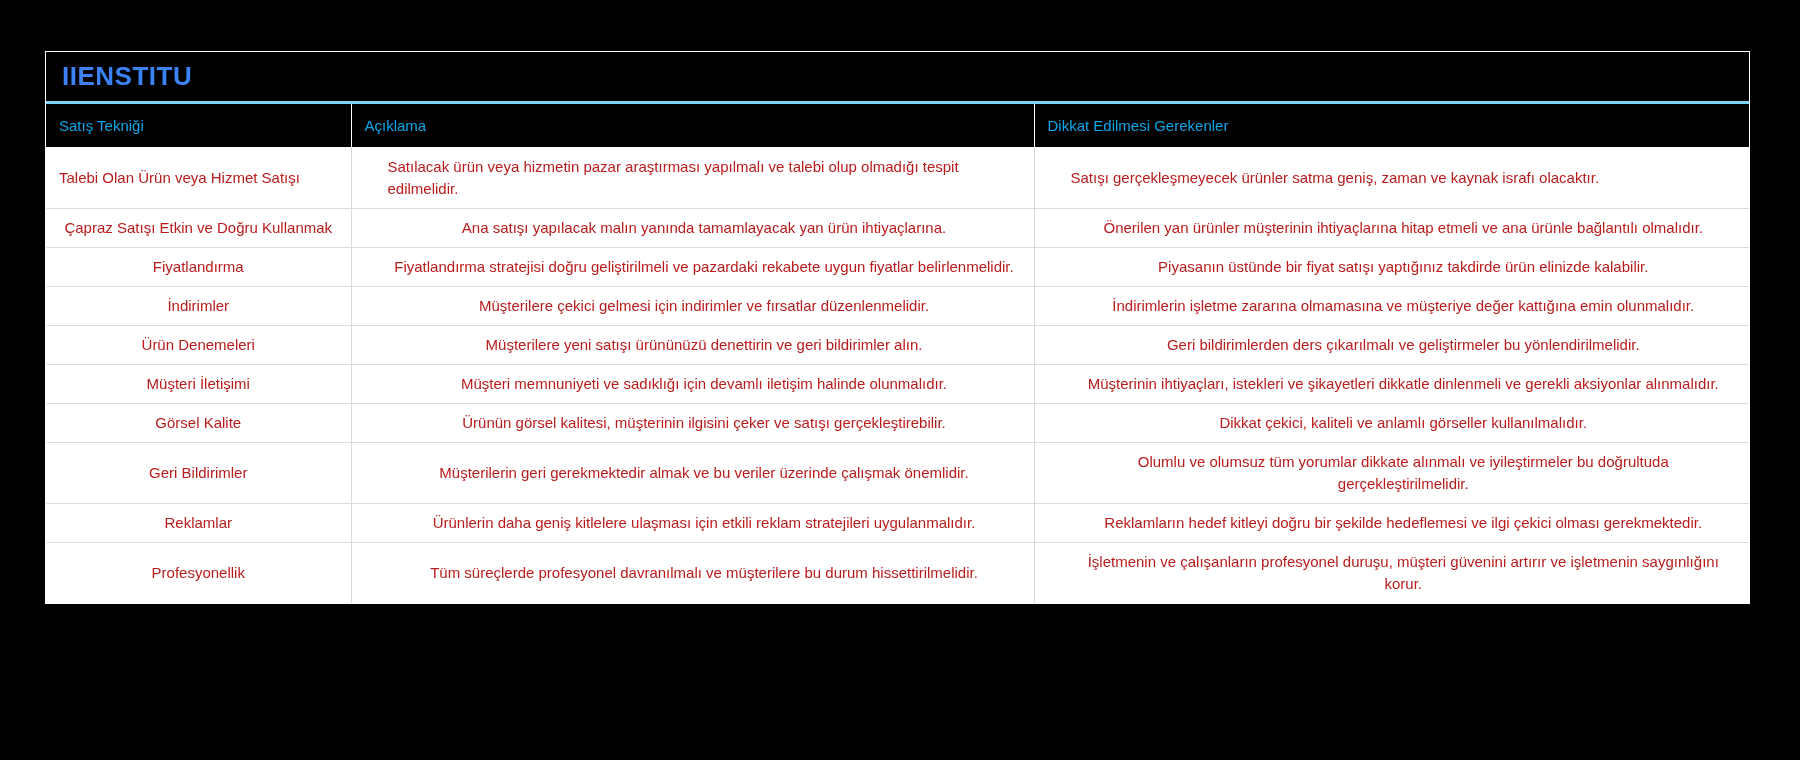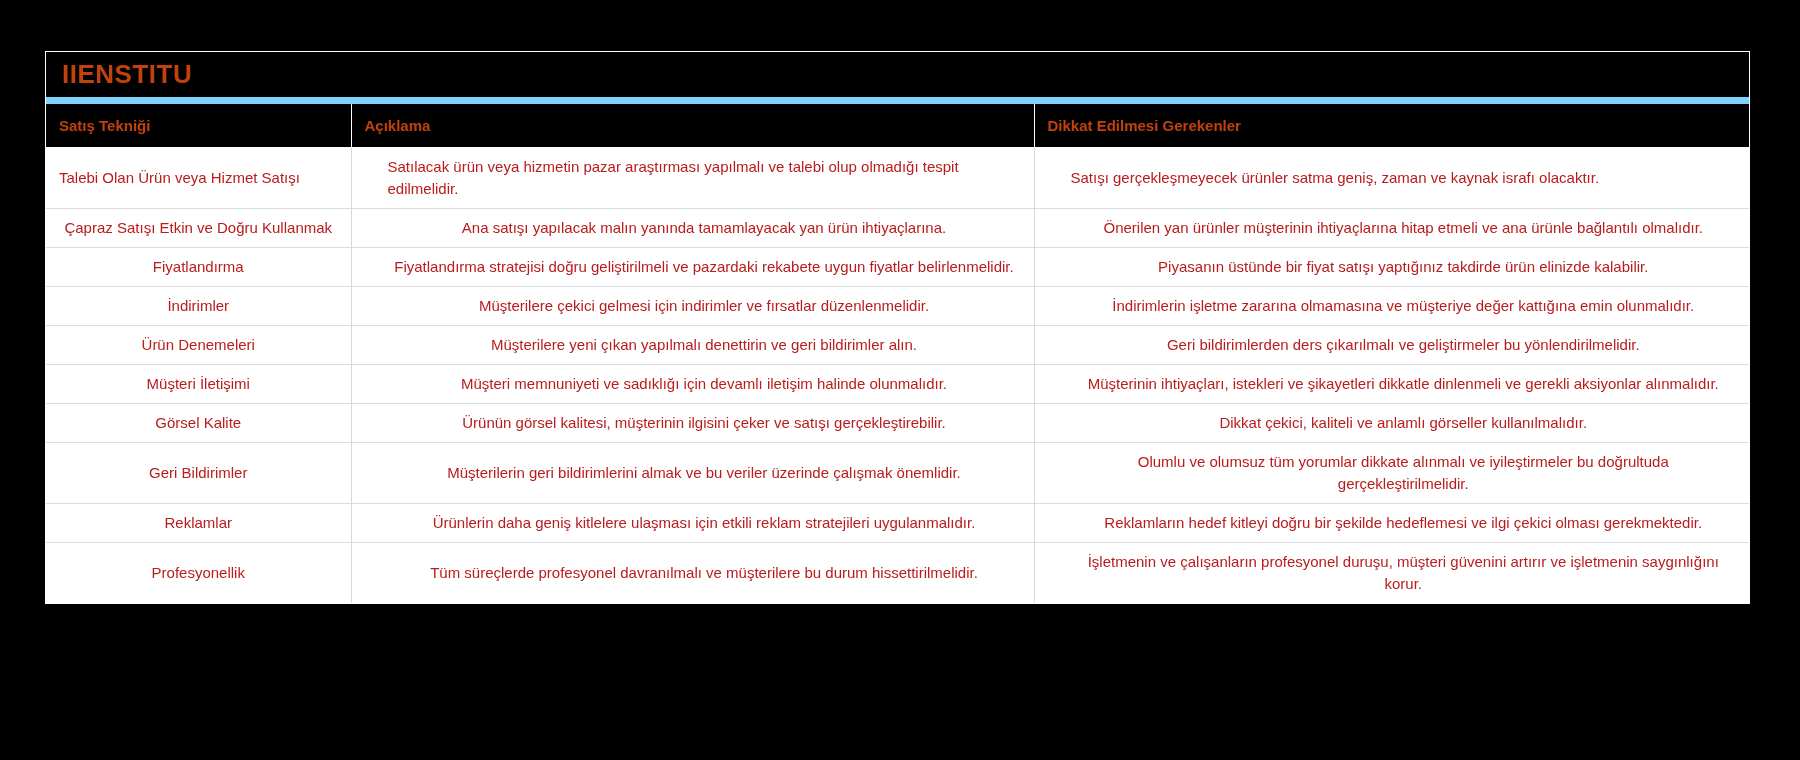--- a/index.html
+++ b/index.html
@@ -17,43 +17,43 @@
   .table-card {
     position: absolute;
     left: 45px; top: 51px;
     width: 1705px;
     border: 1px solid #ffffff;
     background: #000000;
   }
   .title-bar {
     height: 52px;
     background: #000000;
-    color: #c2410c;
+    color: #3b82f6;
     display: flex;
     align-items: center;
     padding-left: 16px;
-    border-bottom: 7px solid #7dd3fc;
+    border-bottom: 3px solid #7dd3fc;
   }
   .title-bar span {
     font-size: 26px;
     font-weight: 700;
     letter-spacing: 0.5px;
   }
   table {
     width: 100%;
     border-collapse: collapse;
     table-layout: fixed;
     background: #ffffff;
   }
   thead th {
     background: #000000;
-    color: #c2410c;
+    color: #0ea5e9;
     text-align: left;
     font-size: 15px;
-    font-weight: 700;
+    font-weight: 400;
     padding: 11px 13px;
     line-height: 21px;
     border-bottom: 1px solid #ffffff;
   }
   thead th + th { border-left: 1px solid #ffffff; }
   tbody td {
     background: #ffffff;
     color: #b91c1c;
     font-size: 15px;
     line-height: 22px;
@@ -98,36 +98,36 @@
             <td>Fiyatlandırma stratejisi doğru geliştirilmeli ve pazardaki rekabete uygun fiyatlar belirlenmelidir.</td>
             <td>Piyasanın üstünde bir fiyat satışı yaptığınız takdirde ürün elinizde kalabilir.</td>
           </tr>
           <tr>
             <td>İndirimler</td>
             <td>Müşterilere çekici gelmesi için indirimler ve fırsatlar düzenlenmelidir.</td>
             <td>İndirimlerin işletme zararına olmamasına ve müşteriye değer kattığına emin olunmalıdır.</td>
           </tr>
           <tr>
             <td>Ürün Denemeleri</td>
-            <td>Müşterilere yeni çıkan yapılmalı denettirin ve geri bildirimler alın.</td>
+            <td>Müşterilere yeni satışı ürününüzü denettirin ve geri bildirimler alın.</td>
             <td>Geri bildirimlerden ders çıkarılmalı ve geliştirmeler bu yönlendirilmelidir.</td>
           </tr>
           <tr>
             <td>Müşteri İletişimi</td>
             <td>Müşteri memnuniyeti ve sadıklığı için devamlı iletişim halinde olunmalıdır.</td>
             <td>Müşterinin ihtiyaçları, istekleri ve şikayetleri dikkatle dinlenmeli ve gerekli aksiyonlar alınmalıdır.</td>
           </tr>
           <tr>
             <td>Görsel Kalite</td>
             <td>Ürünün görsel kalitesi, müşterinin ilgisini çeker ve satışı gerçekleştirebilir.</td>
             <td>Dikkat çekici, kaliteli ve anlamlı görseller kullanılmalıdır.</td>
           </tr>
           <tr>
             <td>Geri Bildirimler</td>
-            <td>Müşterilerin geri bildirimlerini almak ve bu veriler üzerinde çalışmak önemlidir.</td>
+            <td>Müşterilerin geri gerekmektedir almak ve bu veriler üzerinde çalışmak önemlidir.</td>
             <td>Olumlu ve olumsuz tüm yorumlar dikkate alınmalı ve iyileştirmeler bu doğrultuda gerçekleştirilmelidir.</td>
           </tr>
           <tr>
             <td>Reklamlar</td>
             <td>Ürünlerin daha geniş kitlelere ulaşması için etkili reklam stratejileri uygulanmalıdır.</td>
             <td>Reklamların hedef kitleyi doğru bir şekilde hedeflemesi ve ilgi çekici olması gerekmektedir.</td>
           </tr>
           <tr>
             <td>Profesyonellik</td>
             <td>Tüm süreçlerde profesyonel davranılmalı ve müşterilere bu durum hissettirilmelidir.</td>

